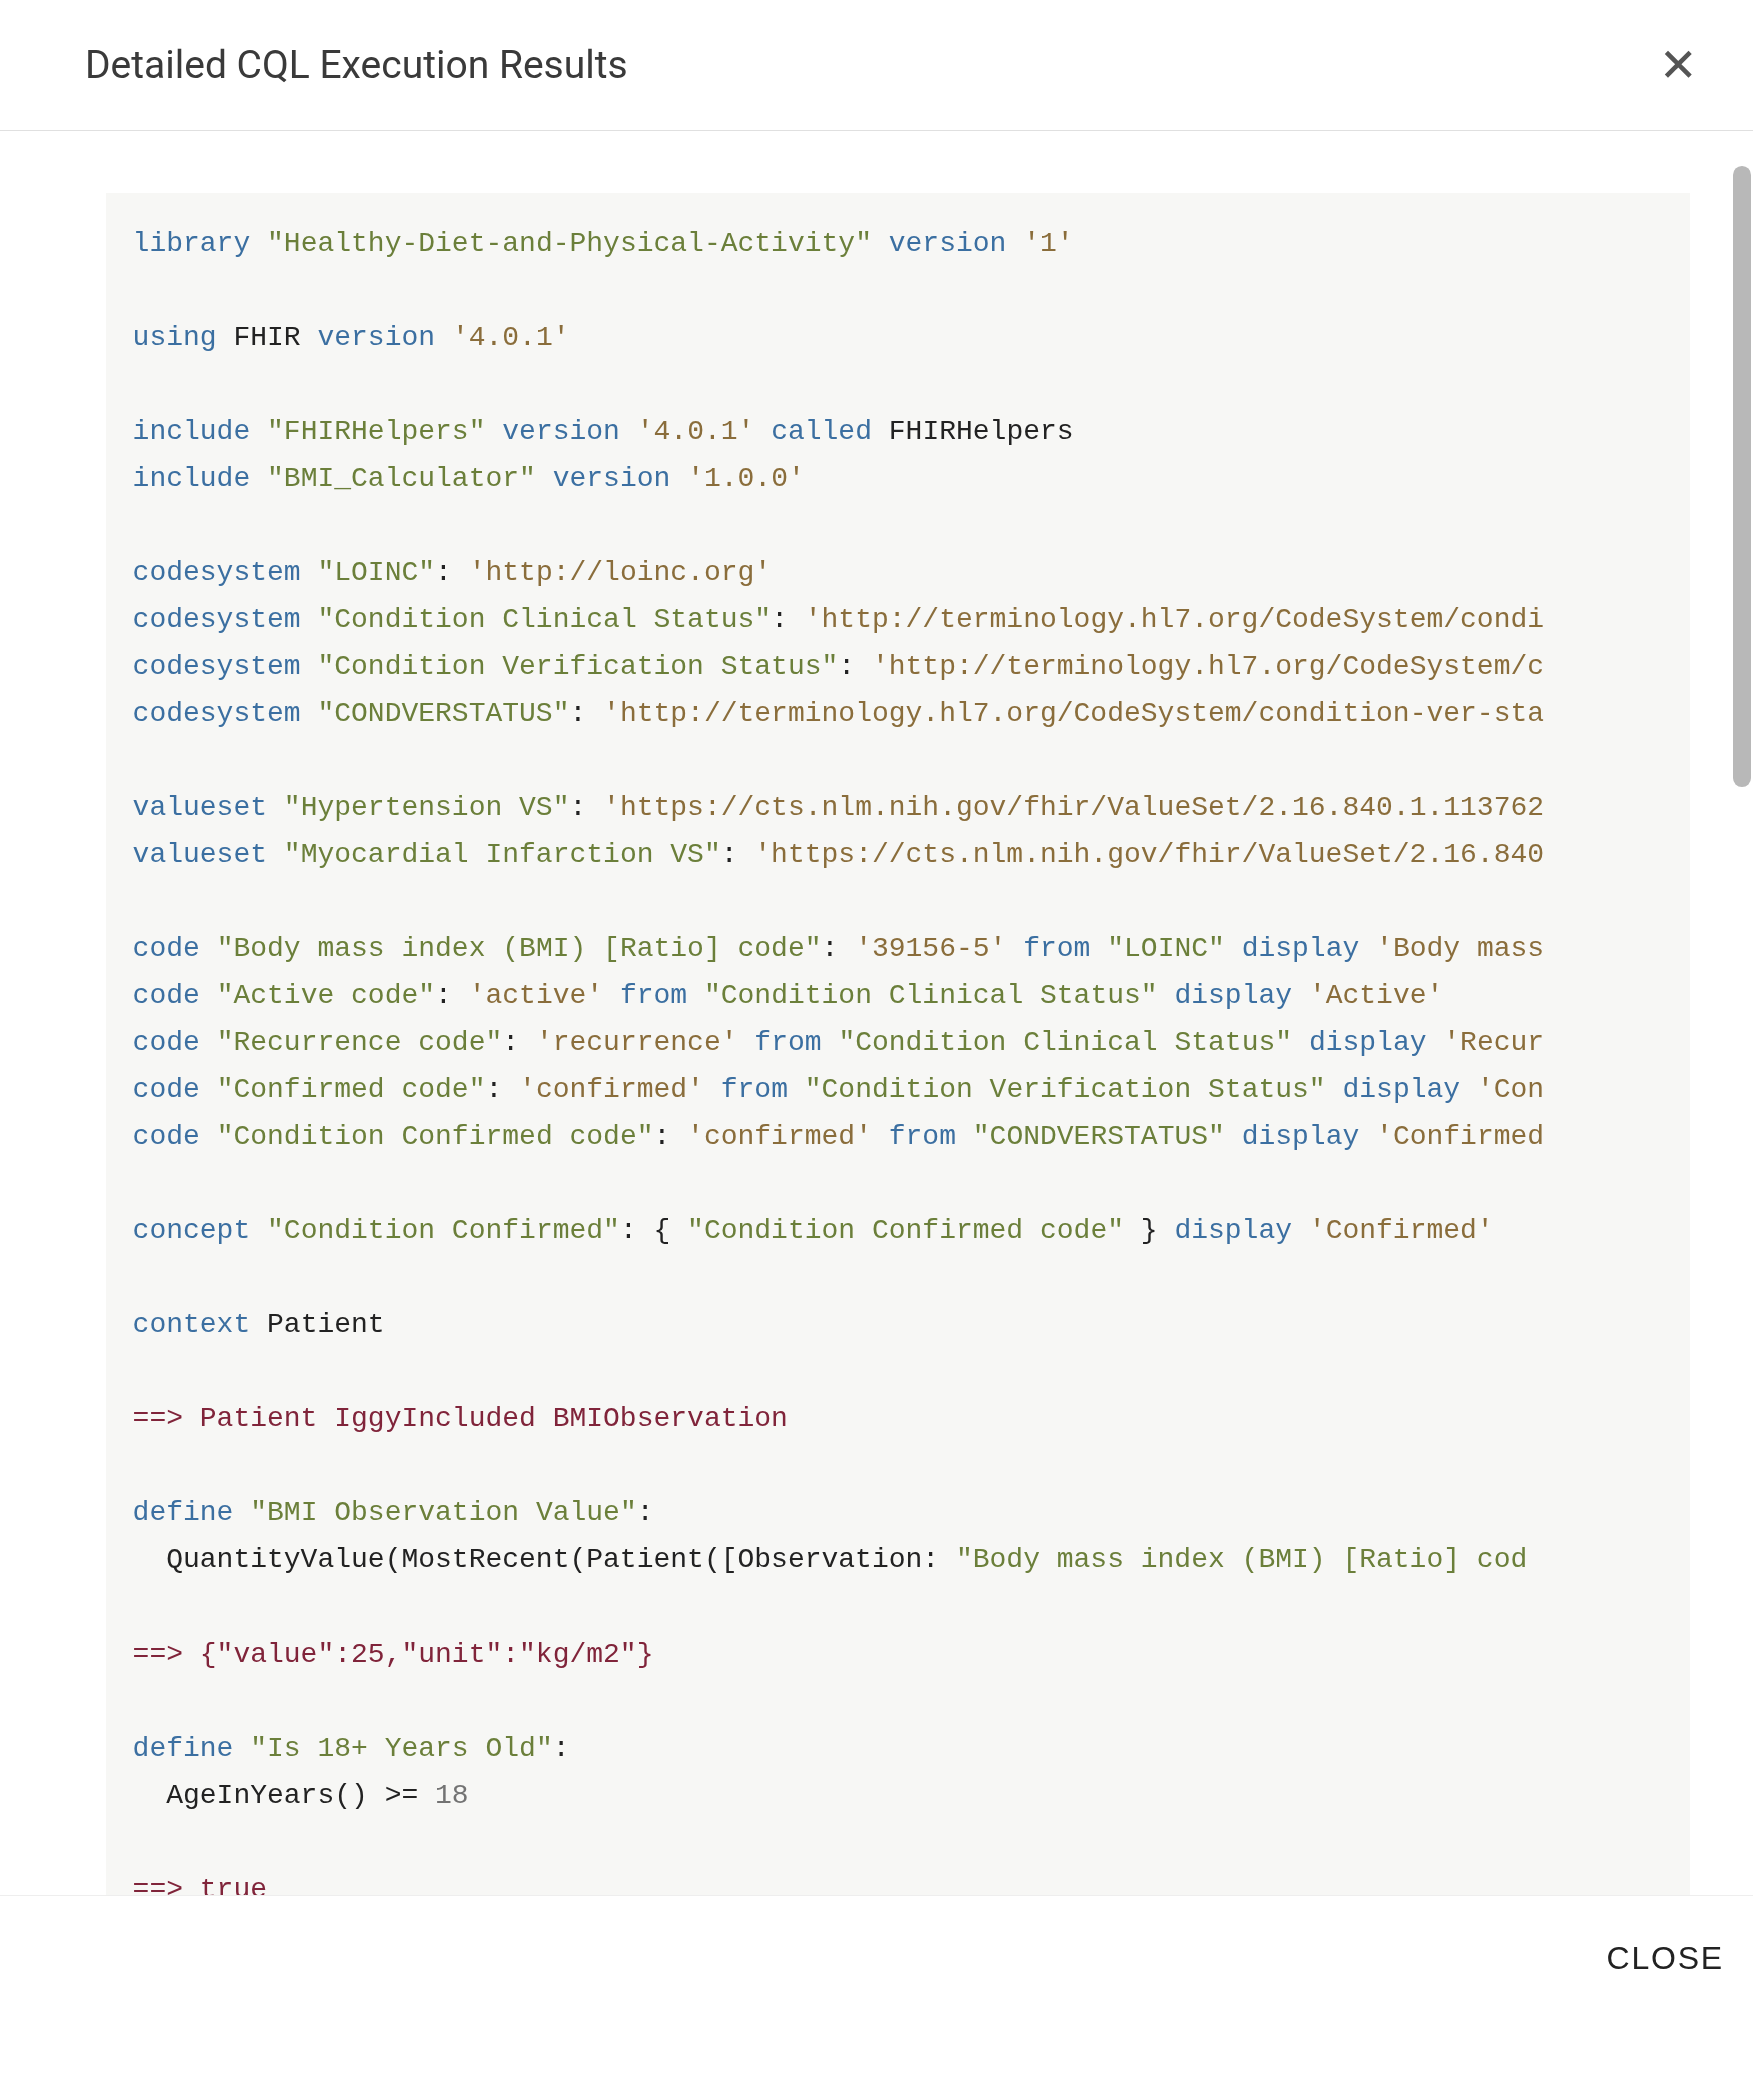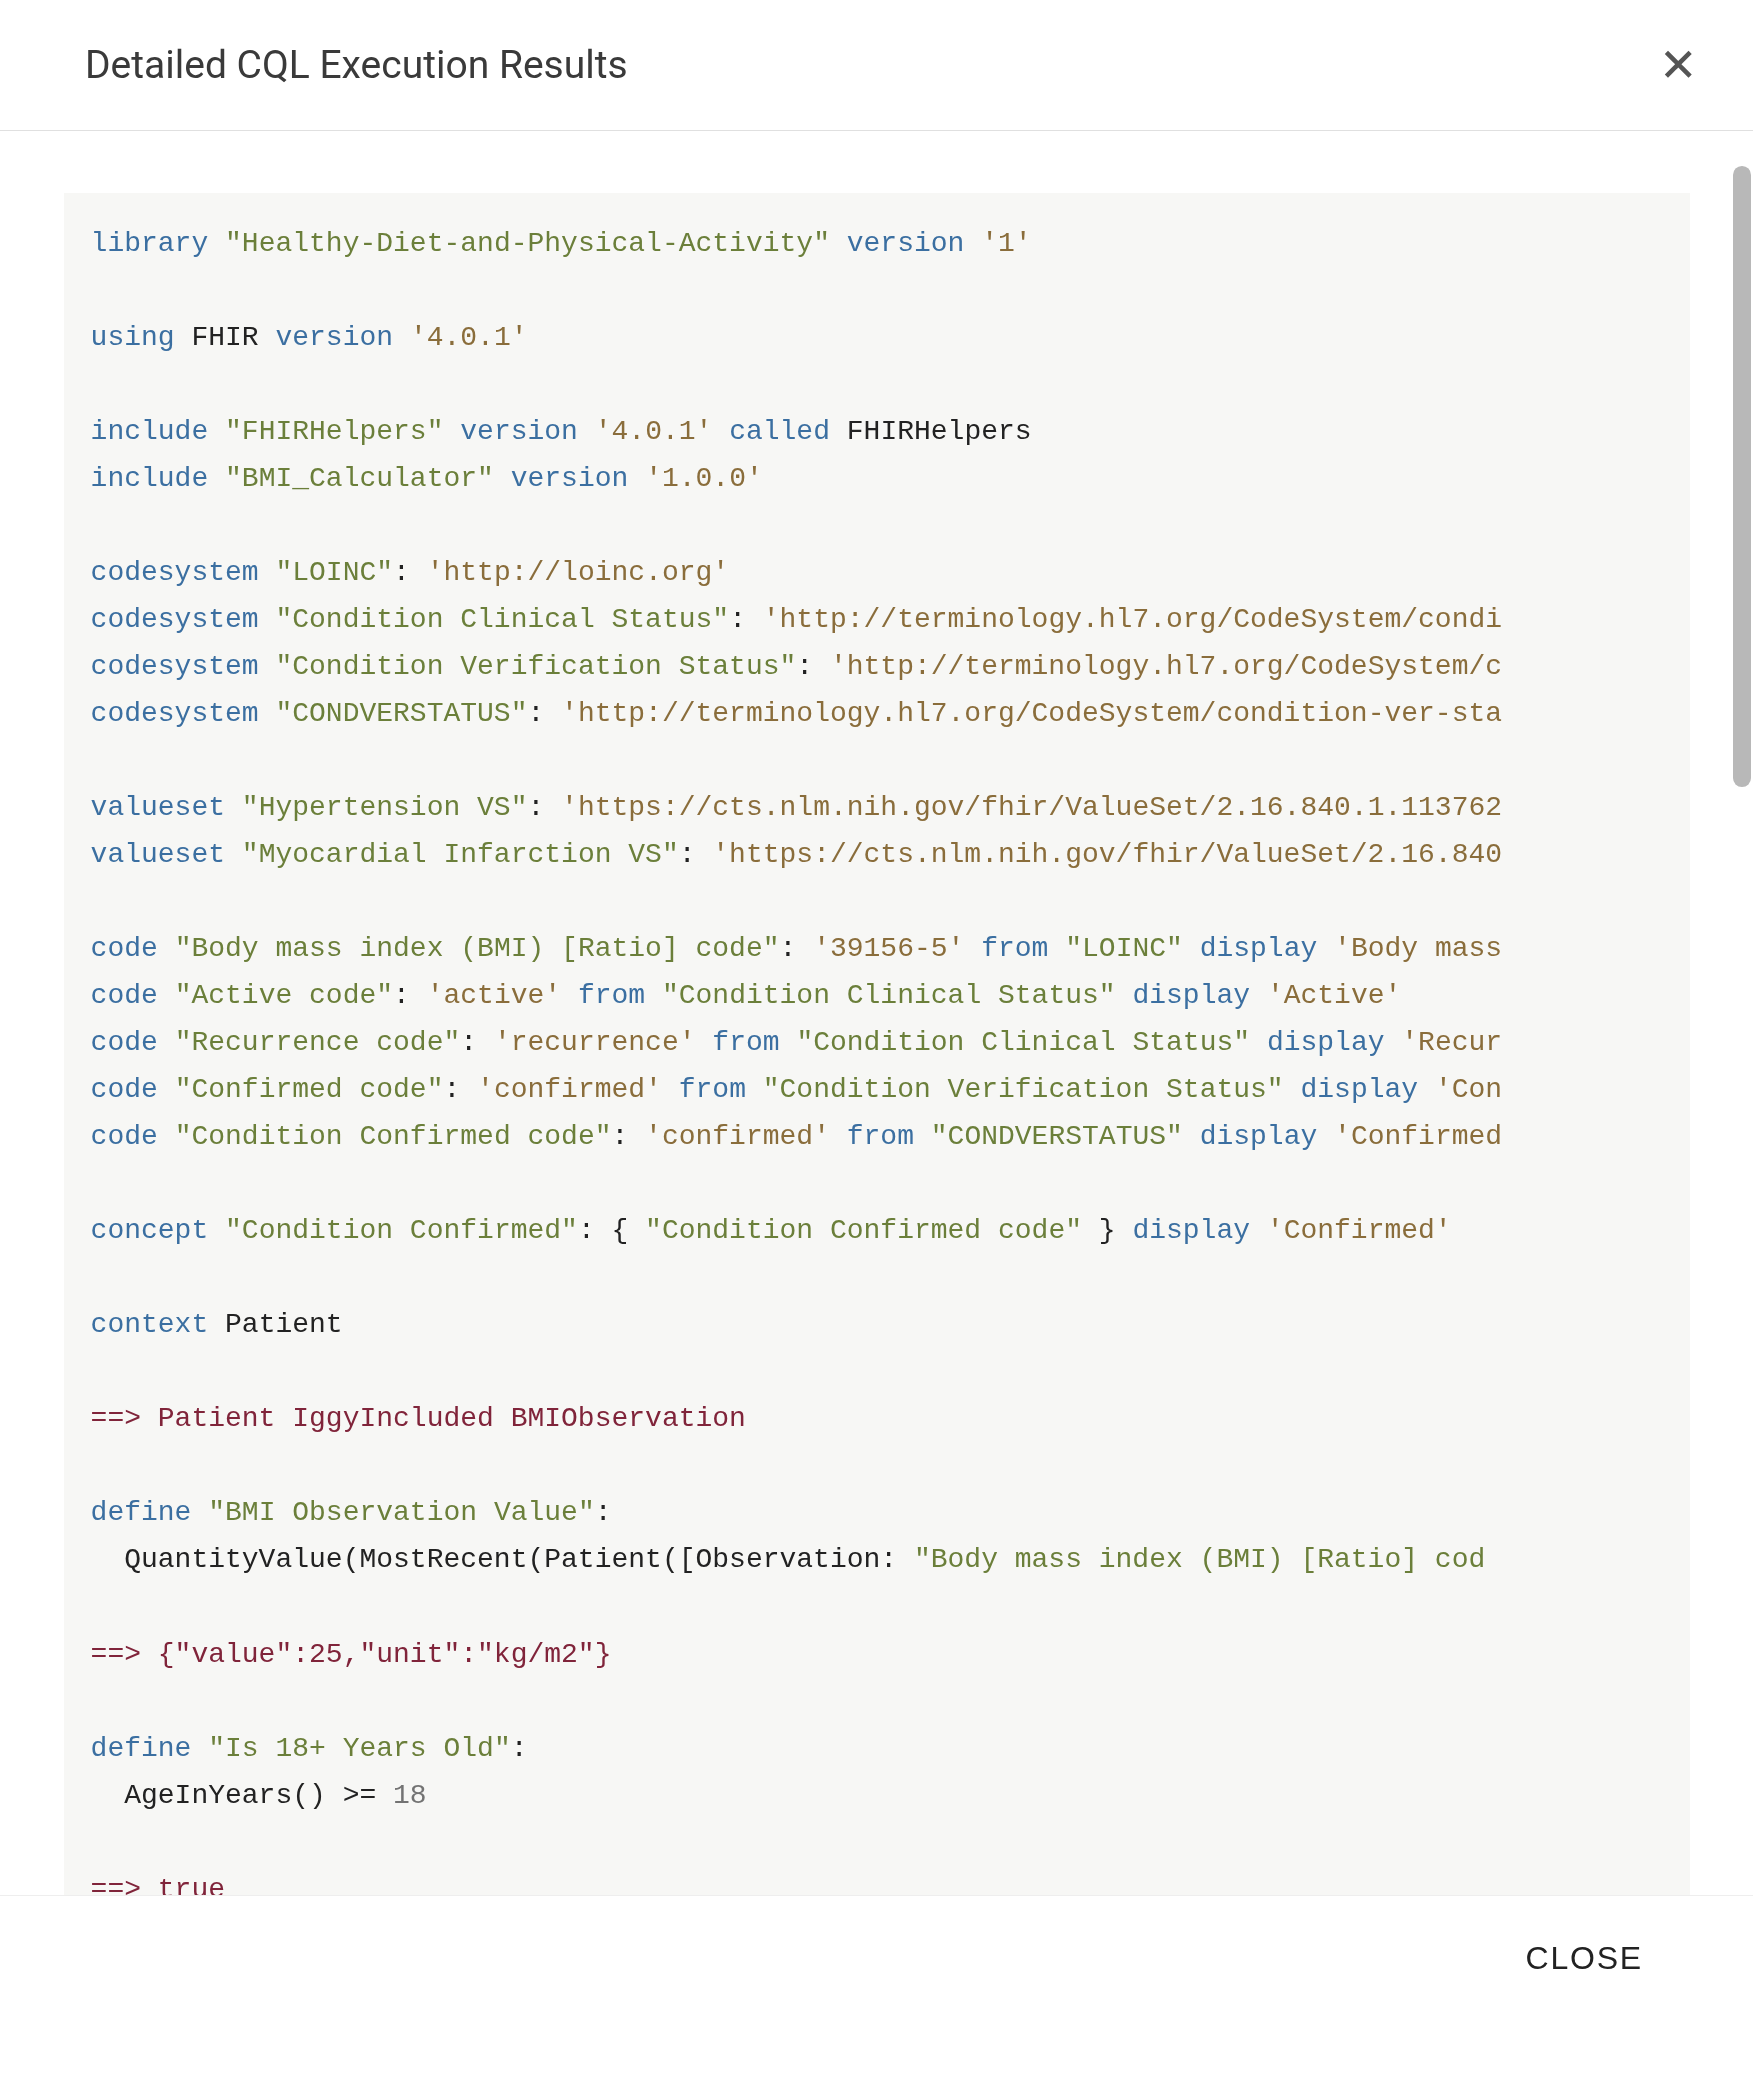--- a/index.html
+++ b/index.html
@@ -27,20 +27,21 @@
     font-size: 46px;
     color: #555;
     cursor: pointer;
     line-height: 1;
     padding: 3.5px;
   }
   .modal-body-wrapper {
     position: relative;
     height: 1764px;
     overflow: hidden;
+    margin-left: 42px;
   }
   .modal-body {
     padding: 62px 64px 35px 64px;
     height: 100%;
     overflow-y: auto;
   }
   .code-block {
     background: #f7f7f5;
     padding: 26.6px 26.6px 177px 26.6px;
     font-family: "SFMono-Regular", Consolas, "Liberation Mono", Menlo, monospace;
@@ -55,21 +56,21 @@
     right: 3.5px;
     top: 35px;
     width: 17.7px;
     height: 621px;
     background: #b8b8b8;
     border-radius: 8.9px;
   }
   .modal-footer {
     display: flex;
     justify-content: flex-end;
-    padding: 44px 111px;
+    padding: 44px 30px;
     border-top: 0.9px solid #eee;
   }
   .close-button {
     font-size: 32px;
     letter-spacing: 1.8px;
     color: #222;
     background: none;
     border: none;
     cursor: pointer;
     font-weight: 400;

